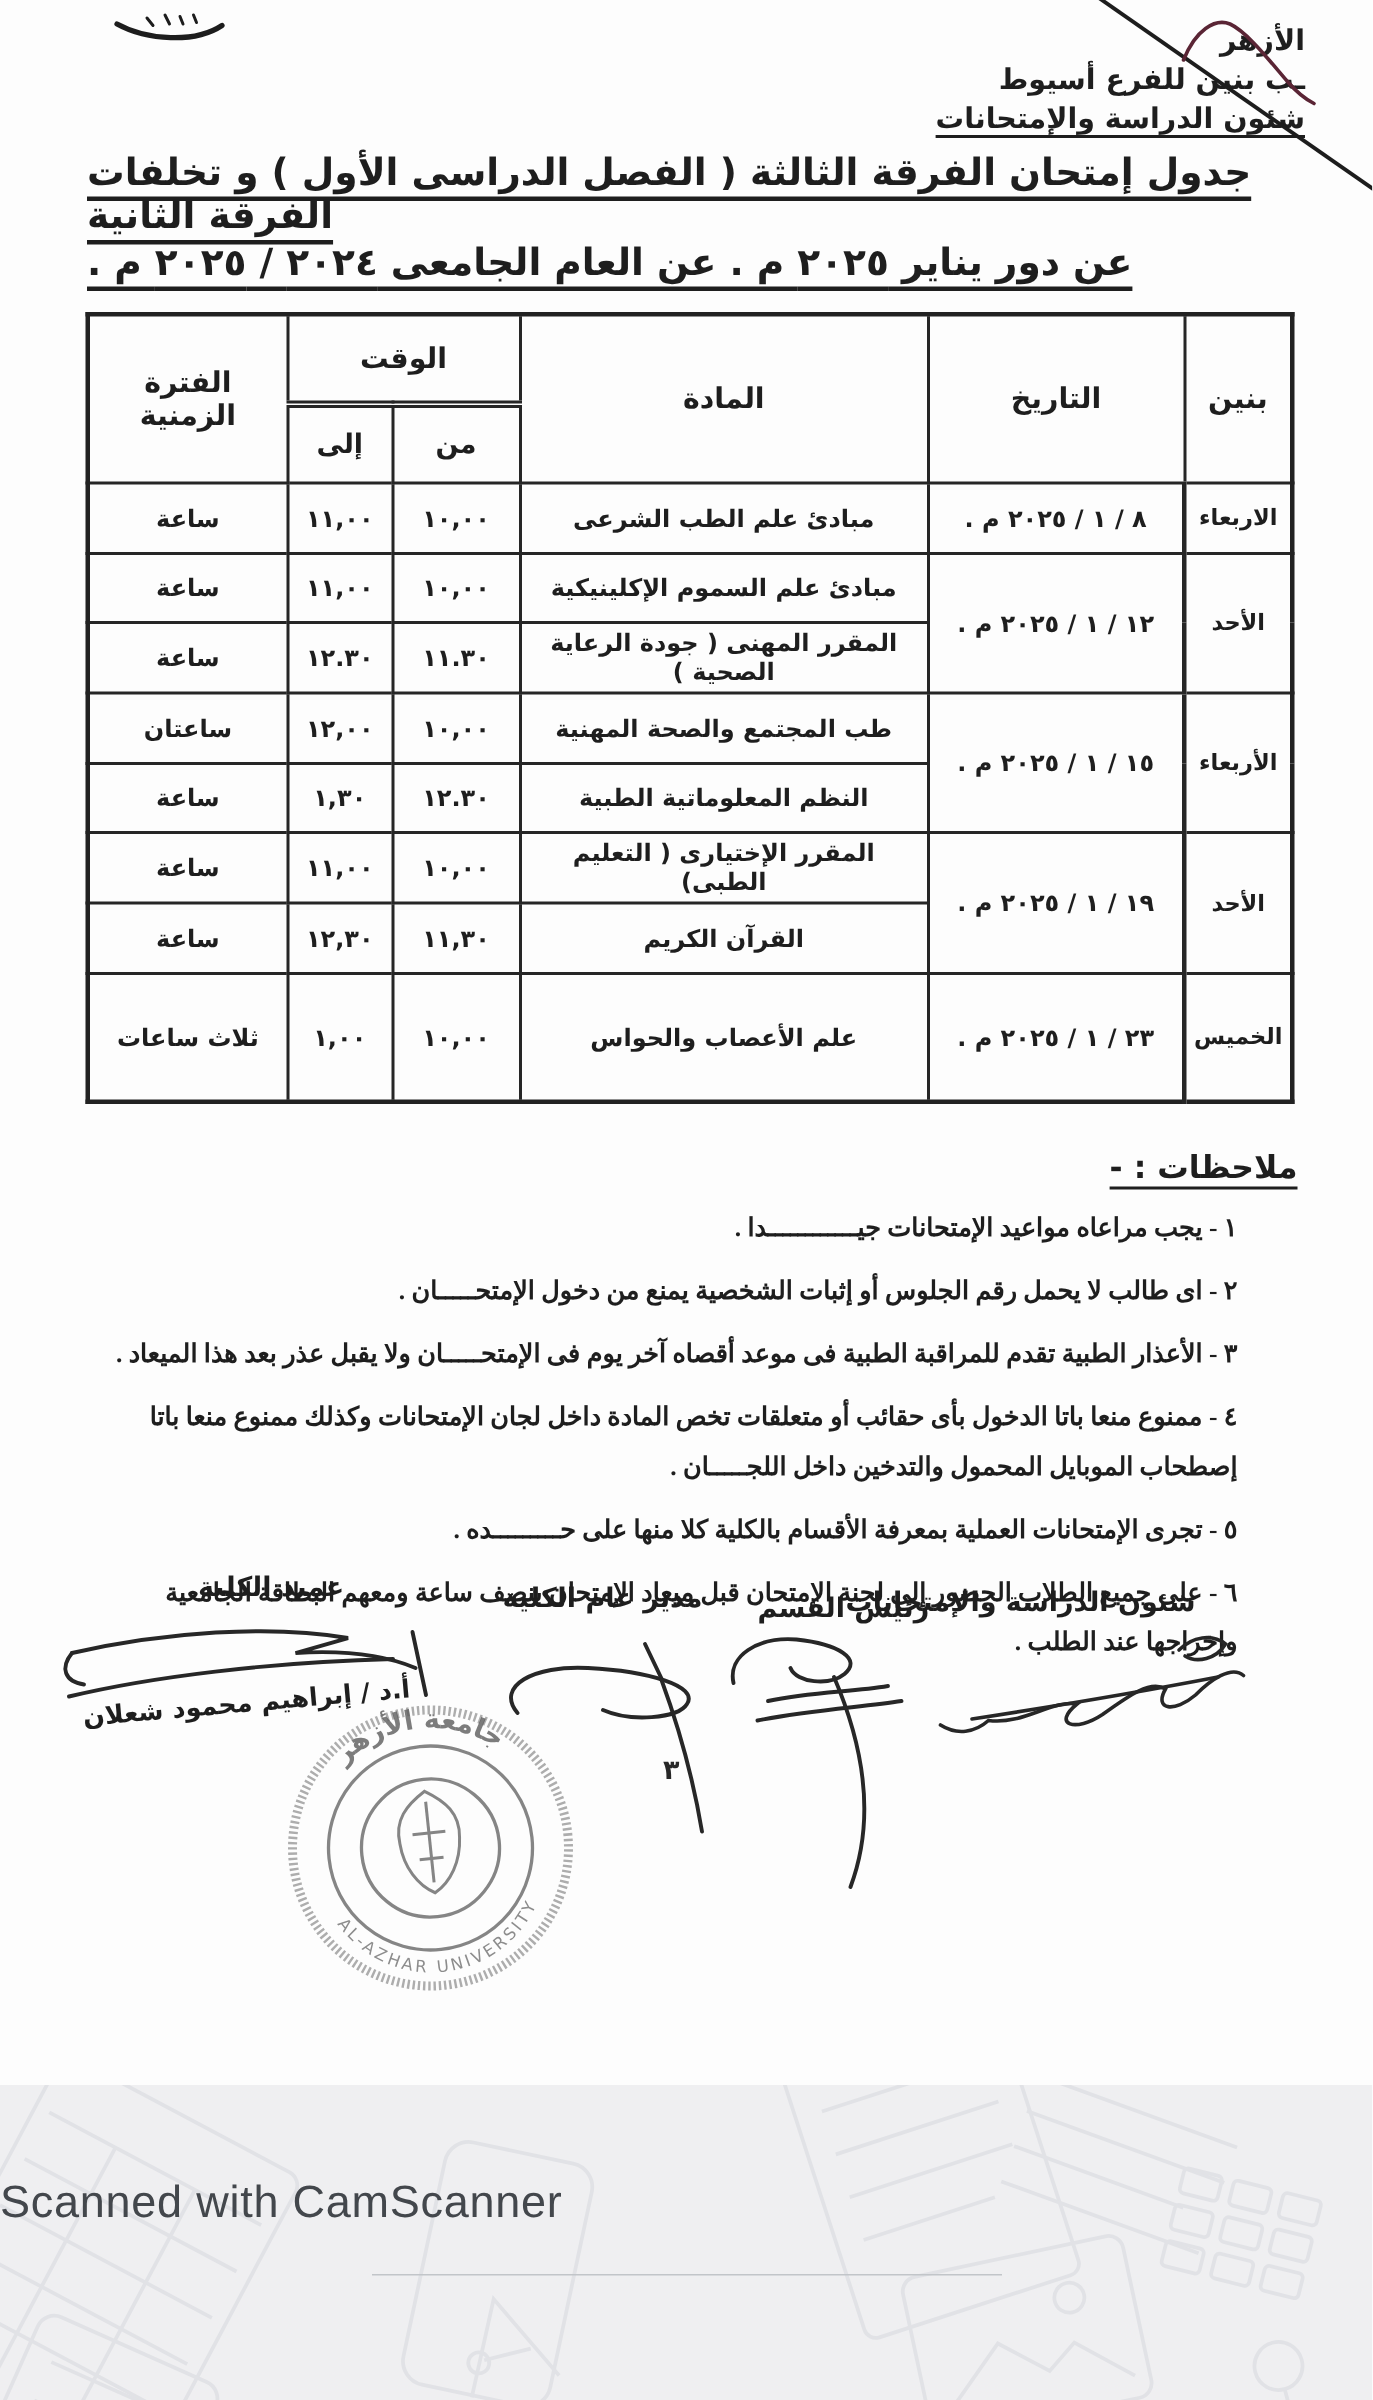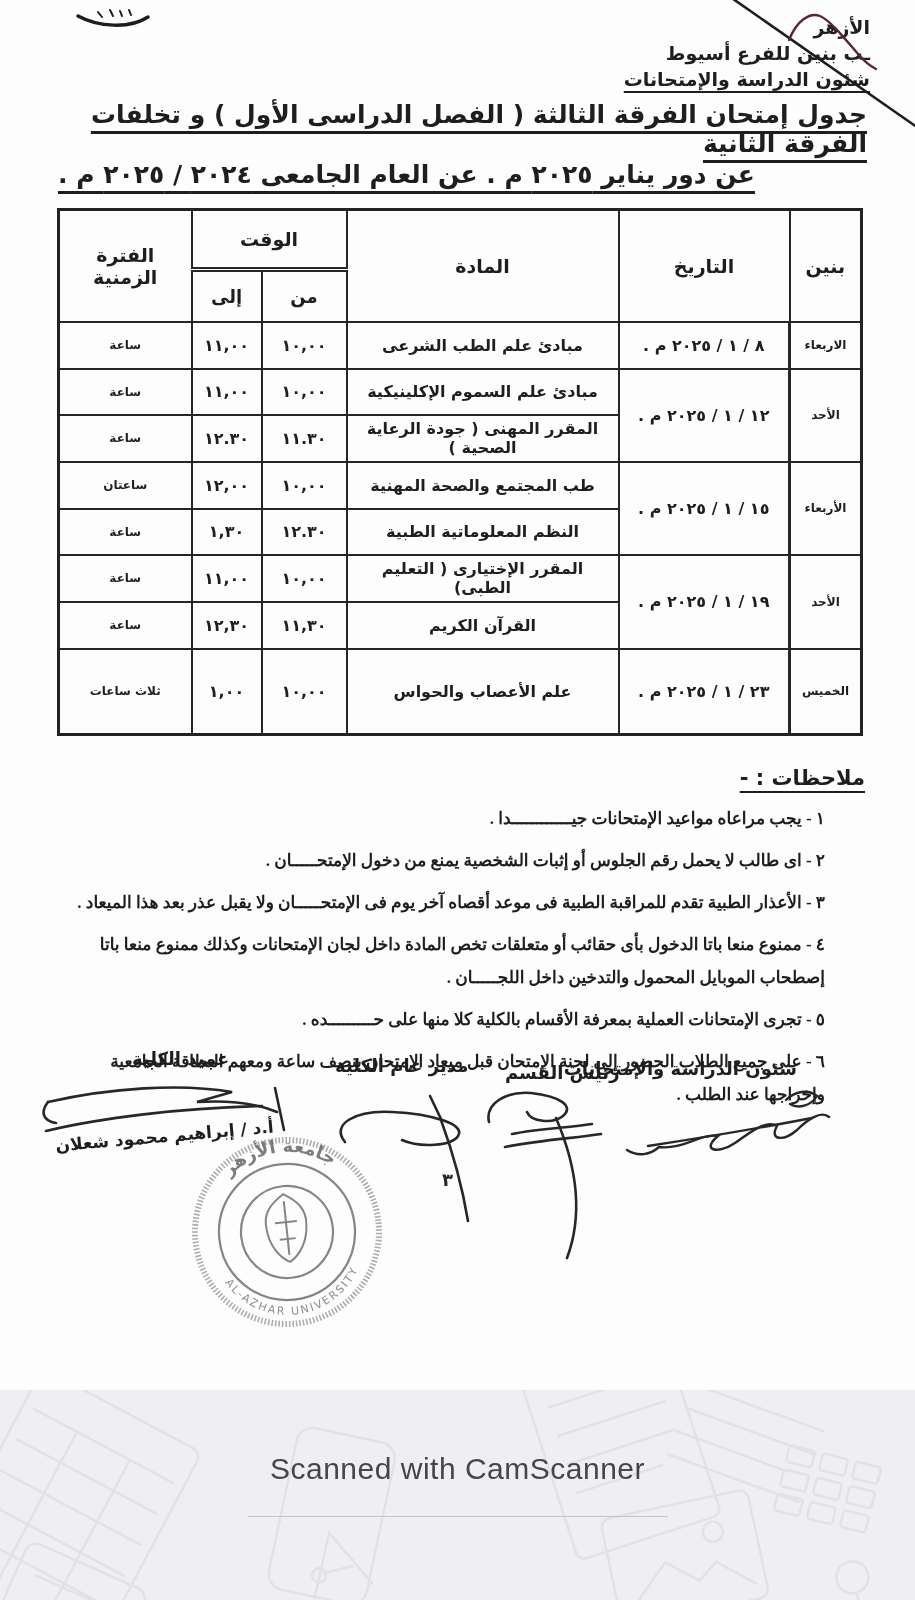--- a/index.html
+++ b/index.html
@@ -4,54 +4,54 @@
 <style>
   html,body{margin:0;padding:0;}
   body{width:915px;height:1600px;background:#ffffff;font-family:"DejaVu Sans",sans-serif;color:#1e1e1e;}
   .screen{position:relative;width:915px;height:1600px;overflow:hidden;background:#fdfdfd;}
   .abs{position:absolute;}
   .rtl{direction:rtl;unicode-bidi:embed;}
   
   .org-block{top:14px;right:45px;text-align:right;font-weight:700;font-size:19px;line-height:26px;}
   .org-line3{text-decoration:underline;text-decoration-thickness:2px;text-underline-offset:5px;}
   
-  .title1{top:100px;left:58px;right:48px;text-align:right;font-weight:700;font-size:25px;
+  .title1{top:100px;left:58px;right:48px;text-align:left;font-weight:700;font-size:25px;
           text-decoration:underline;text-decoration-thickness:2.5px;text-underline-offset:8px;}
   .title2{top:160px;left:58px;right:48px;text-align:left;font-weight:700;font-size:25px;
           text-decoration:underline;text-decoration-thickness:2.5px;text-underline-offset:8px;}
   
   .tbl-wrap{top:208px;left:57px;}
   table{border-collapse:collapse;table-layout:fixed;width:803px;border:3px solid #222;}
   th,td{border:2px solid #262626;text-align:center;vertical-align:middle;padding:0 3px;overflow:hidden;}
   th{font-weight:700;font-size:19px;}
   .h-sub th{font-size:18px;}
   .time-head{border-bottom:5px double #262626;}
   td{font-weight:700;font-size:16px;}
-  td.c-day{font-size:12px;border-left-width:3px;}
+  td.c-day{font-size:15px;border-left-width:3px;}
   td.c-date{font-size:16px;}
   td.c-subj{font-size:16px;border-radius:15px;}
   td.c-time{font-size:16px;}
-  td.c-dur{font-size:12px;}
+  td.c-dur{font-size:16px;}
   tr.hr1{height:60px;} tr.hr2{height:52px;}
   tr.r1{height:47px;} tr.r2{height:46px;} tr.r3{height:47px;} tr.r4{height:47px;}
   tr.r5{height:46px;} tr.r6{height:47px;} tr.r7{height:47px;} tr.r8{height:86px;}
   
   .notes-head{top:766px;right:50px;font-weight:700;font-size:21px;
               text-decoration:underline;text-decoration-thickness:2px;text-underline-offset:6px;}
   .notes{top:802px;right:50px;left:55px;text-align:right;font-size:17px;font-weight:600;}
   .note-item{margin-bottom:9px;line-height:33px;padding-right:40px;font-family:Liberation Serif, serif;}
   
   .sig-label{font-weight:700;font-size:18px;white-space:nowrap;}
   .dean-name{font-weight:700;font-size:17px;transform:rotate(-5deg);white-space:nowrap;}
   
   .ink-overlay{top:0;left:0;pointer-events:none;}
   
   .footer{top:1390px;left:0;width:915px;height:210px;background:#efeff1;overflow:hidden;}
   .footer-doodles{position:absolute;top:0;left:0;}
-  .footer-text{position:absolute;top:62px;left:0;width:100%;text-align:center;
+  .footer-text{position:absolute;top:62px;left:0;width:100%;text-align:left;
                font-family:"Liberation Sans",sans-serif;font-size:30px;color:#43474c;letter-spacing:.5px;}
   .footer-line{position:absolute;top:126px;left:248px;width:420px;height:1px;background:#c2c5c9;}
 </style>
 </head>
 <body>
 
 <div class="screen">
 
   <div class="abs rtl org-block">
     <div>الأزهر</div>

